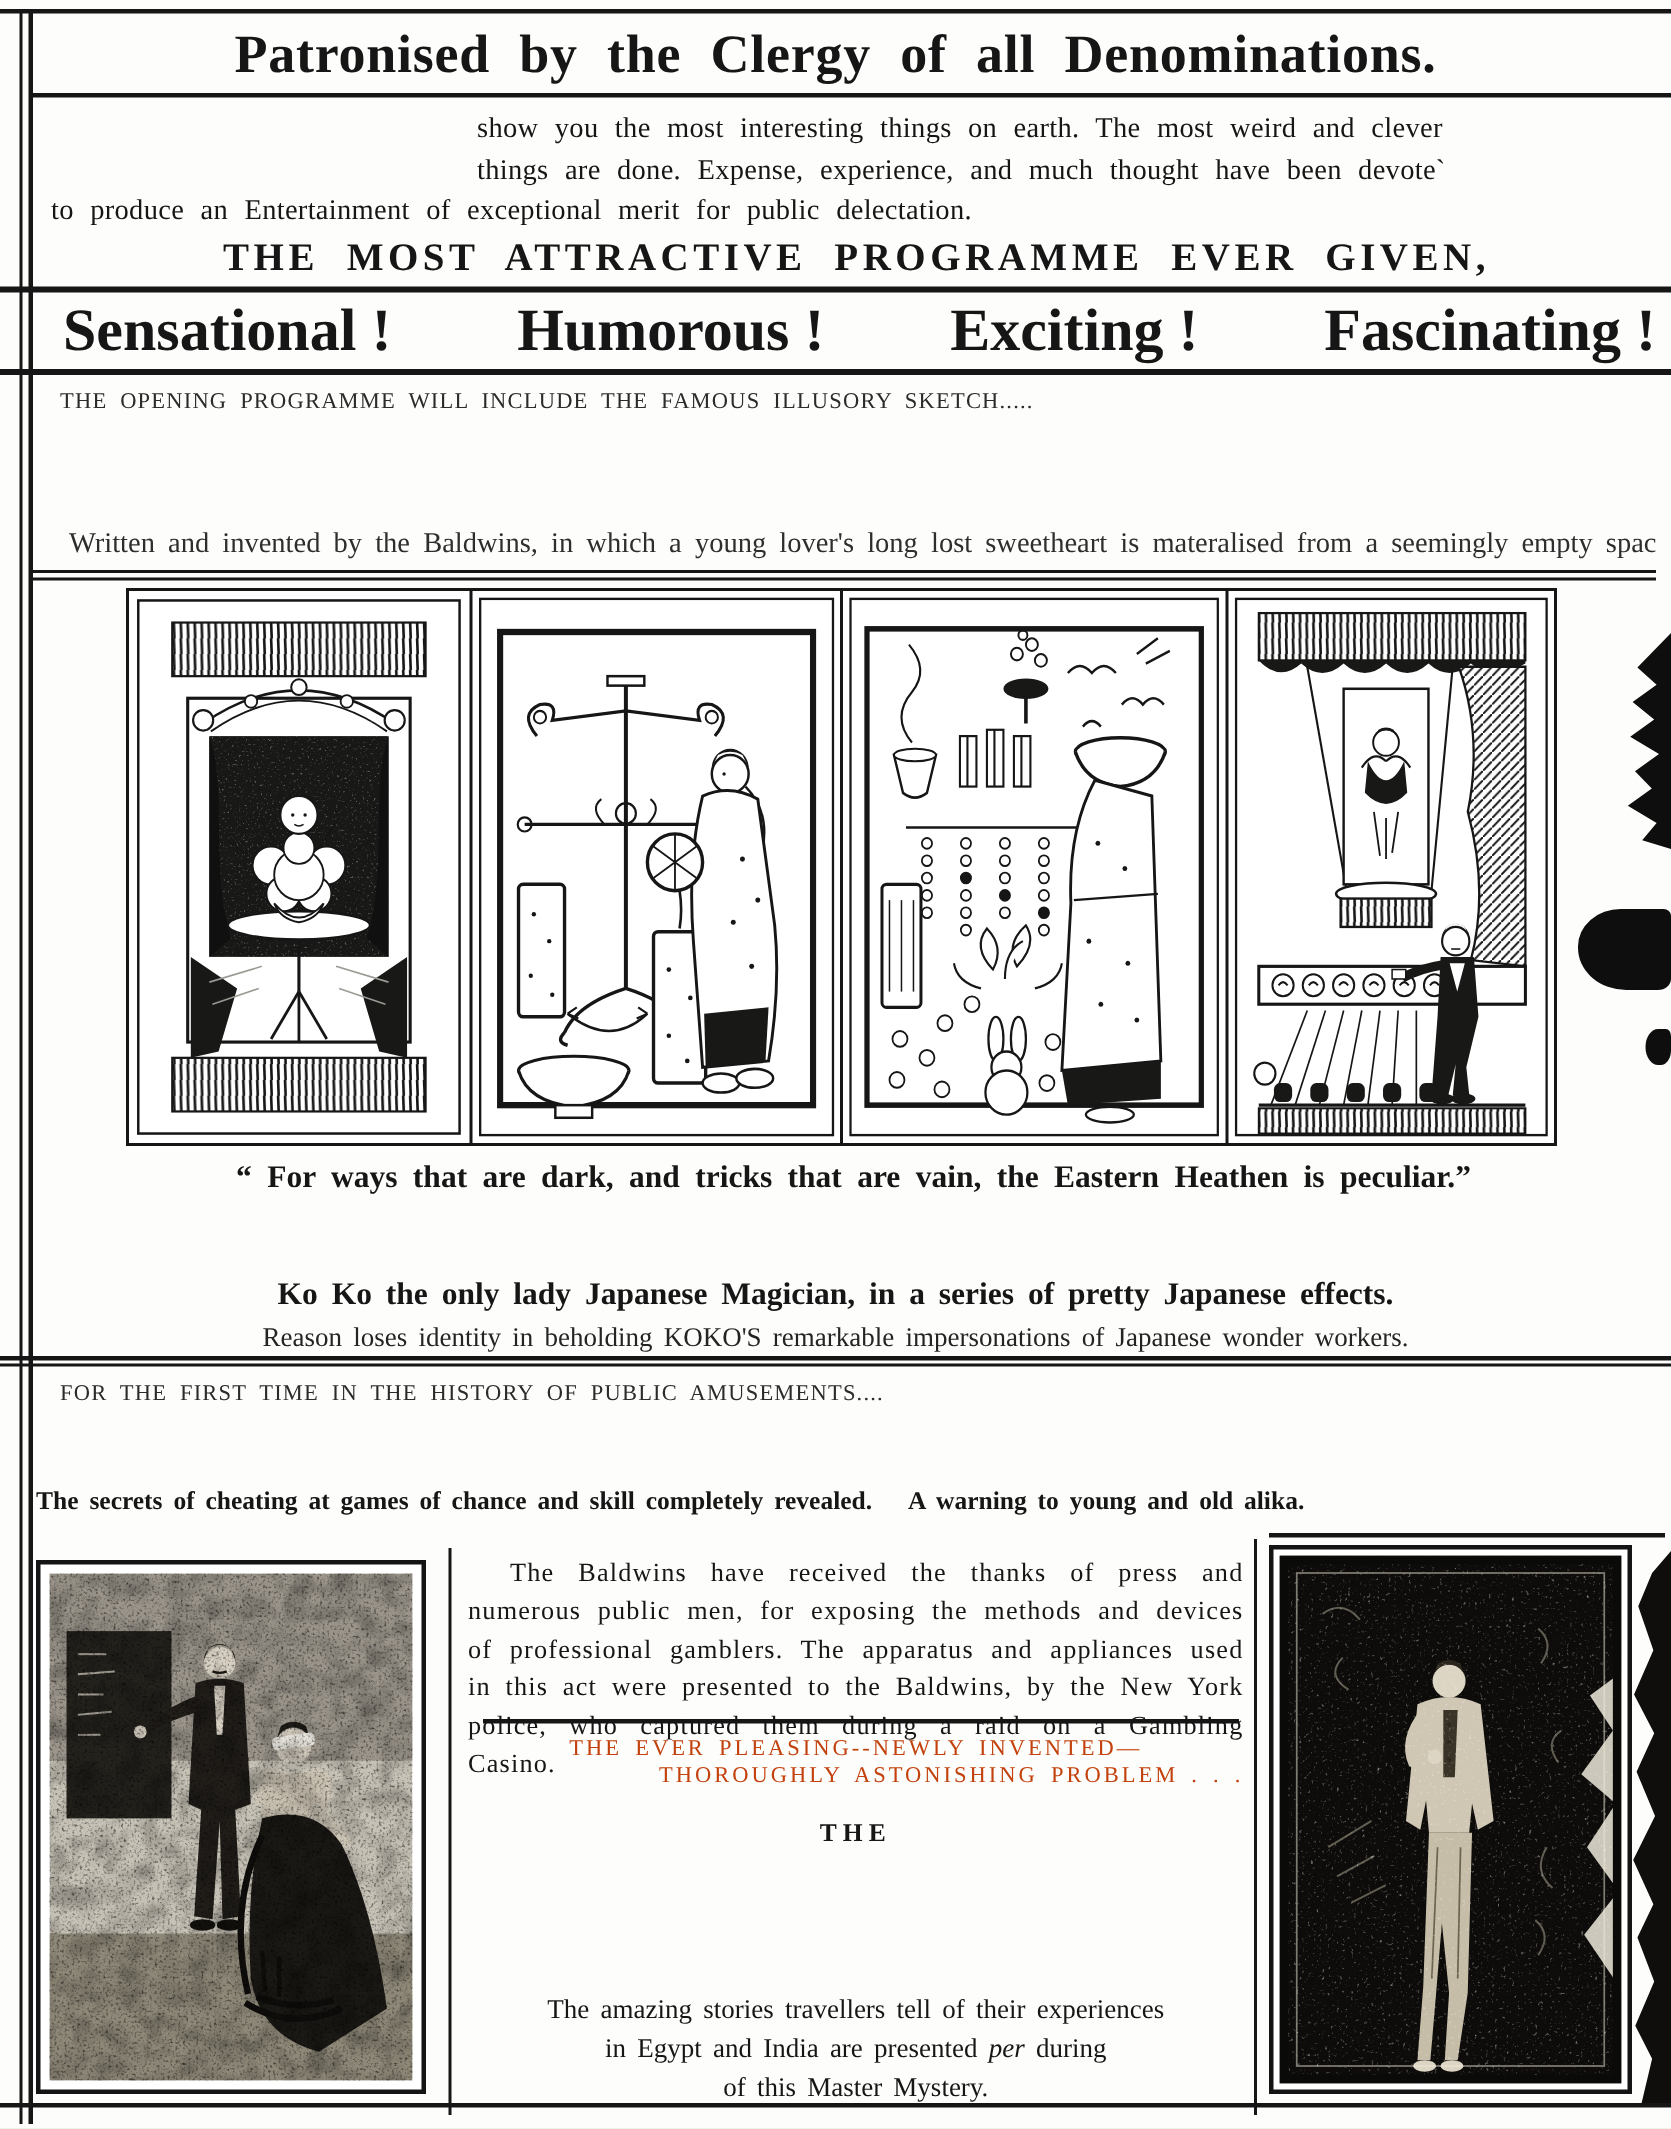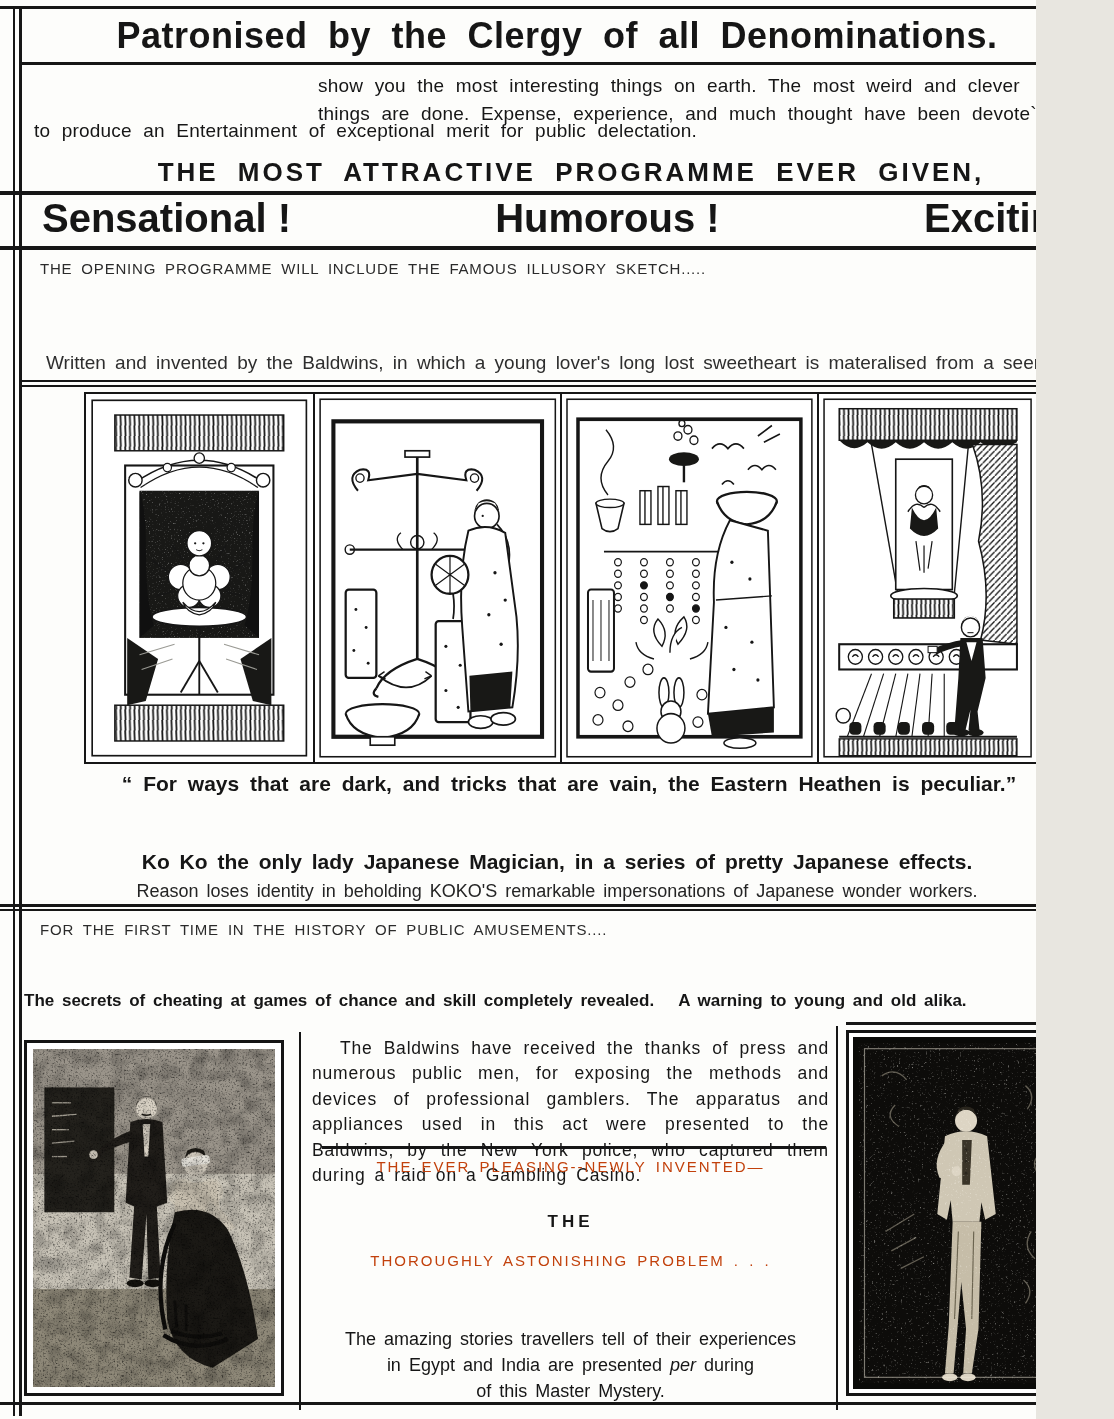--- a/index.html
+++ b/index.html
@@ -1,17 +1,17 @@
 <!DOCTYPE html>
 <html><head>
 <meta charset="utf-8">
 <style>
   html,body{margin:0;padding:0;background:#e8e6e0;}
-  #page{position:relative;width:1036px;height:1419px;background:#fdfdfb;overflow:hidden;
-        font-family:Liberation Sans, sans-serif;color:#161616;}
+  #page{position:relative;width:1114px;height:1419px;background:#fdfdfb;overflow:hidden;
+        font-family:Liberation Serif, serif;color:#161616;}
   .rule{position:absolute;background:#161616;}
   .txt{position:absolute;color:#161616;white-space:nowrap;}
   .center{text-align:center;}
   .banner{left:0;top:15px;width:1114px;font-size:36px;font-weight:bold;word-spacing:10px;letter-spacing:.5px;}
   .intro{font-size:19px;word-spacing:6px;letter-spacing:.2px;}
   .attractive{left:0;top:157px;width:1114px;font-size:26px;font-weight:bold;letter-spacing:3px;word-spacing:9px;padding-left:14px;}
   .adjrow{position:absolute;left:42px;top:196px;width:1062px;display:flex;justify-content:space-between;}
   .adj{font-size:40px;font-weight:bold;white-space:nowrap;}
   .smallcaps{font-size:15px;letter-spacing:.8px;word-spacing:4px;color:#2b2b2b;}
   .written{font-size:19px;word-spacing:4px;color:#2e2e2e;}
@@ -62,28 +62,29 @@
 
   <div class="blob" style="left:1082px;top:422px;width:32px;height:144px;clip-path:polygon(100% 0,100% 100%,40% 96%,70% 88%,10% 80%,60% 72%,25% 64%,75% 56%,15% 48%,65% 40%,20% 32%,70% 24%,30% 16%,65% 8%);"></div>
   <div class="blob" style="left:1052px;top:606px;width:62px;height:54px;border-radius:46% 8% 14% 52%;"></div>
   <div class="blob" style="left:1097px;top:686px;width:17px;height:24px;border-radius:50% 20% 40% 50%;"></div>
   <div class="ragged"></div>
 
   <div class="txt banner center">Patronised by the Clergy of all Denominations.</div>
 
   <div class="txt intro" style="left:318px;top:75px;">show you the most interesting things on earth.  The most weird and clever</div>
   <div class="txt intro" style="left:318px;top:103px;">things are done.  Expense, experience, and much thought have been devote`</div>
-  <div class="txt intro" style="left:34px;top:120px;">to produce an Entertainment of exceptional merit for public delectation.</div>
+  <div class="txt intro" style="left:34px;top:130px;">to produce an Entertainment of exceptional merit for public delectation.</div>
 
   <div class="txt attractive center">THE MOST ATTRACTIVE PROGRAMME EVER GIVEN,</div>
 
   <div class="adjrow">
     <span class="adj">Sensational !</span>
     <span class="adj">Humorous !</span>
     <span class="adj">Exciting !</span>
+    <span class="adj">Fascinating !</span>
   </div>
 
   <div class="txt smallcaps" style="left:40px;top:260px;">THE OPENING PROGRAMME WILL INCLUDE THE FAMOUS ILLUSORY SKETCH.....</div>
   <div class="txt written" style="left:46px;top:352px;">Written and invented by the Baldwins, in which a young lover's long lost sweetheart is materalised from a seemingly empty spac</div>
 
   <div class="panels">
 
     <div class="pcell" style="width:24%;">
       <svg viewBox="0 0 220 350" preserveAspectRatio="none">
         <defs>
@@ -442,21 +443,21 @@
           <line x1="150" y1="262" x2="152" y2="290"></line>
           <line x1="162" y1="266" x2="162" y2="294"></line>
         </g>
       <rect width="256" height="352" filter="url(#gM)" opacity="0.3"></rect>
       <rect width="256" height="352" filter="url(#gL)" opacity="0.55"></rect>
     </svg>
   </div>
 
   <div class="para">The Baldwins have received the thanks of press and numerous public men, for exposing the methods and devices of professional gamblers.  The apparatus and appliances used in this act were presented to the Baldwins, by the New York police, who captured them during a raid on a Gambling Casino.</div>
   <div class="ccaps" style="top:1158px;">THE EVER PLEASING--NEWLY INVENTED—</div>
-  <div class="ccaps" style="top:1252px;">THOROUGHLY ASTONISHING PROBLEM . . .</div>
+  <div class="ccaps" style="top:1176px;text-align:right;">THOROUGHLY ASTONISHING PROBLEM . . .</div>
   <div class="cthe" style="top:1212px;">THE</div>
 
   <div class="amazing">
     <span>The amazing stories travellers tell of their experiences</span><br>
     <span>in Egypt and India are presented </span><i>per</i><span> during</span><br>
     <span>of this Master Mystery.</span>
   </div>
 
   <div class="photo" style="left:846px;top:1030px;width:242px;height:366px;padding:4px;">
     <svg viewBox="0 0 238 362" preserveAspectRatio="none">

